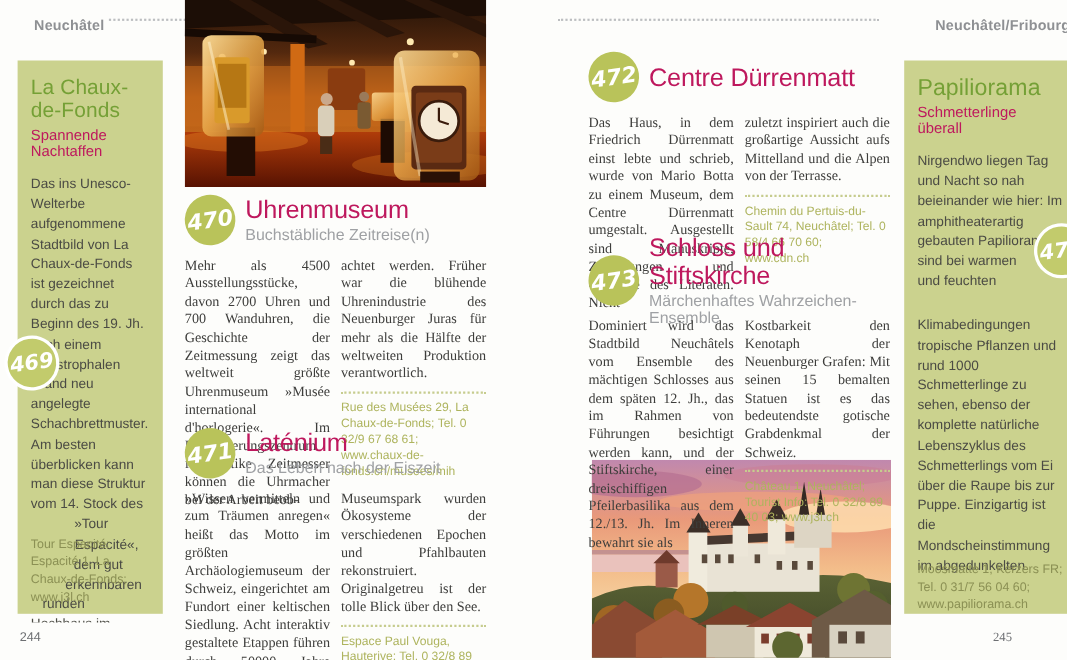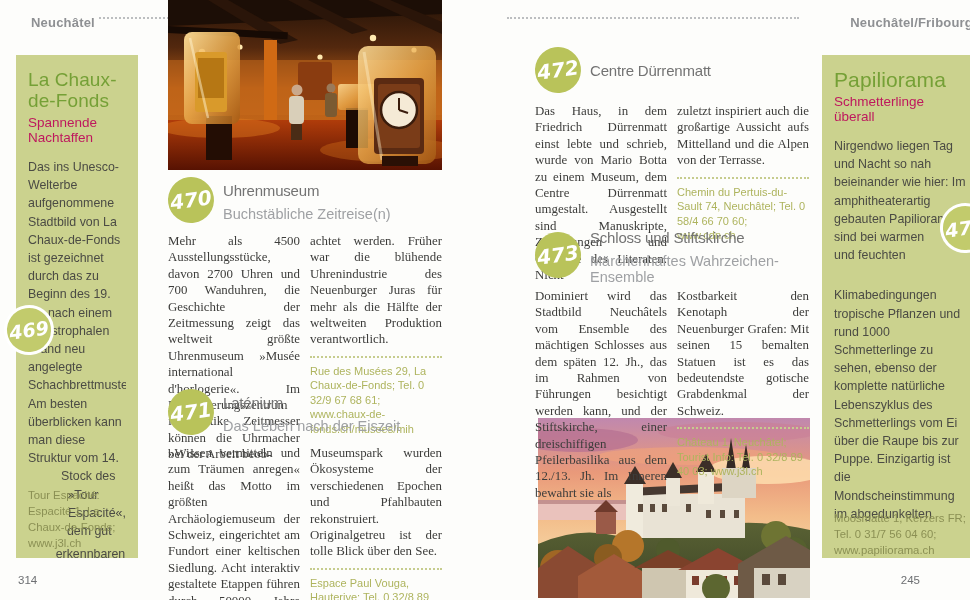--- a/index.html
+++ b/index.html
@@ -11,24 +11,24 @@
   }
   
   .hdr{position:absolute;top:16px;display:flex;align-items:flex-start;height:14px;padding-left:17px;}
   .hdr-label{font-size:13px;font-weight:700;color:#8e9093;letter-spacing:.2px;line-height:1;}
   .hdr-dots{flex:1;border-bottom:2px dotted #bcbec0;margin:0 4px 2px 4px;height:1px;}
   .hdr-left{left:14px;width:150px;}
   .hdr-right{left:486px;width:470px;gap:47px;}
   
   .pagenum{position:absolute;top:574px;font-size:11.5px;color:#6d6f72;}
   .pagenum.left{left:18px;}
-  .pagenum.right{left:890px;width:30px;text-align:right;}
+  .pagenum.right{left:890px;width:30px;text-align:right;font-family:Liberation Serif, serif;}
   
   .sidebar{position:absolute;top:55px;height:503px;background:#cbd28e;box-sizing:border-box;padding:14px 12px;}
-  .sidebar.sb-left{left:16px;width:122px;}
+  .sidebar.sb-left{left:16px;width:132px;}
   .sidebar.sb-right{left:822px;width:156px;}
   .sb-title{font-size:19px;line-height:21px;color:#75a036;white-space:pre-line;letter-spacing:.1px;}
   .sb-right .sb-title{font-size:21px;}
   .sb-sub{font-size:13.5px;color:#be185d;margin-top:4px;line-height:15px;}
   .sb-body{margin-top:13px;font-size:12.4px;line-height:18.2px;color:#4b4b44;max-height:408px;overflow:hidden;}
   .sb-right .sb-body{max-height:390px;}
   .sb-contact{position:absolute;left:12px;right:12px;font-size:11.3px;line-height:16px;color:#8b9054;}
   .sb-left .sb-contact{top:432px;}
   .sb-right .sb-contact{top:455px;}
   .badge-wrap-l{float:left;width:44px;height:92px;shape-outside:circle(52px at -12px 48%);}
@@ -49,21 +49,21 @@
   .e472{left:535px;top:46px;width:275px;}
   .e473{left:535px;top:231px;width:275px;}
   .e-head{display:flex;align-items:center;height:48px;}
   .e-badge{
     flex:0 0 46px;width:46px;height:46px;border-radius:50%;background:#b9c35a;
     display:flex;align-items:center;justify-content:center;
     color:#fff;font-size:20px;font-weight:700;font-style:italic;
     font-family:"DejaVu Sans",sans-serif;transform:rotate(-8deg);margin-right:9px;
   }
   .e-titles{flex:1;}
-  .e-title{font-size:15px;line-height:25px;color:#737373;letter-spacing:-.2px;}
+  .e-title{font-size:23px;line-height:25px;color:#be185d;letter-spacing:-.2px;}
   .e-sub{font-size:14.5px;color:#9fa1a4;margin-top:3px;line-height:16px;}
   .cols{display:flex;gap:10px;margin-top:9px;}
   .col{width:132px;}
   .col p{
     margin:0;font-family:"Liberation Serif",serif;font-size:12.9px;line-height:16.4px;
     color:#3d3d3b;text-align:justify;hyphens:auto;-webkit-hyphens:auto;
   }
   .contact{
     margin-top:8px;border-top:2px dotted #c6cc8e;padding-top:6px;
     font-size:11px;line-height:14.5px;color:#aeb45e;
@@ -318,14 +318,14 @@
     <div class="col">
         <p>Dominiert wird das Stadtbild Neuchâtels vom Ensemble des mächtigen Schlosses aus dem späten 12. Jh., das im Rahmen von Führungen besichtigt werden kann, und der Stiftskirche, einer dreischiffigen Pfeilerbasilika aus dem 12./13. Jh. Im Inneren bewahrt sie als</p>
       </div>
     <div class="col">
       <p>Kostbarkeit den Kenotaph der Neuenburger Grafen: Mit seinen 15 bemalten Statuen ist es das bedeutendste gotische Grabdenkmal der Schweiz.</p>
       <div class="contact">Château 1, Neuchâtel; Tourist Info: Tel. 0 32/8 89 40 03; www.j3l.ch</div>
     </div>
   </div>
 </section>
 
-<span class="pagenum left">314</span>
+<span class="pagenum left">244</span>
 <span class="pagenum right">245</span>
 
 </body></html>

